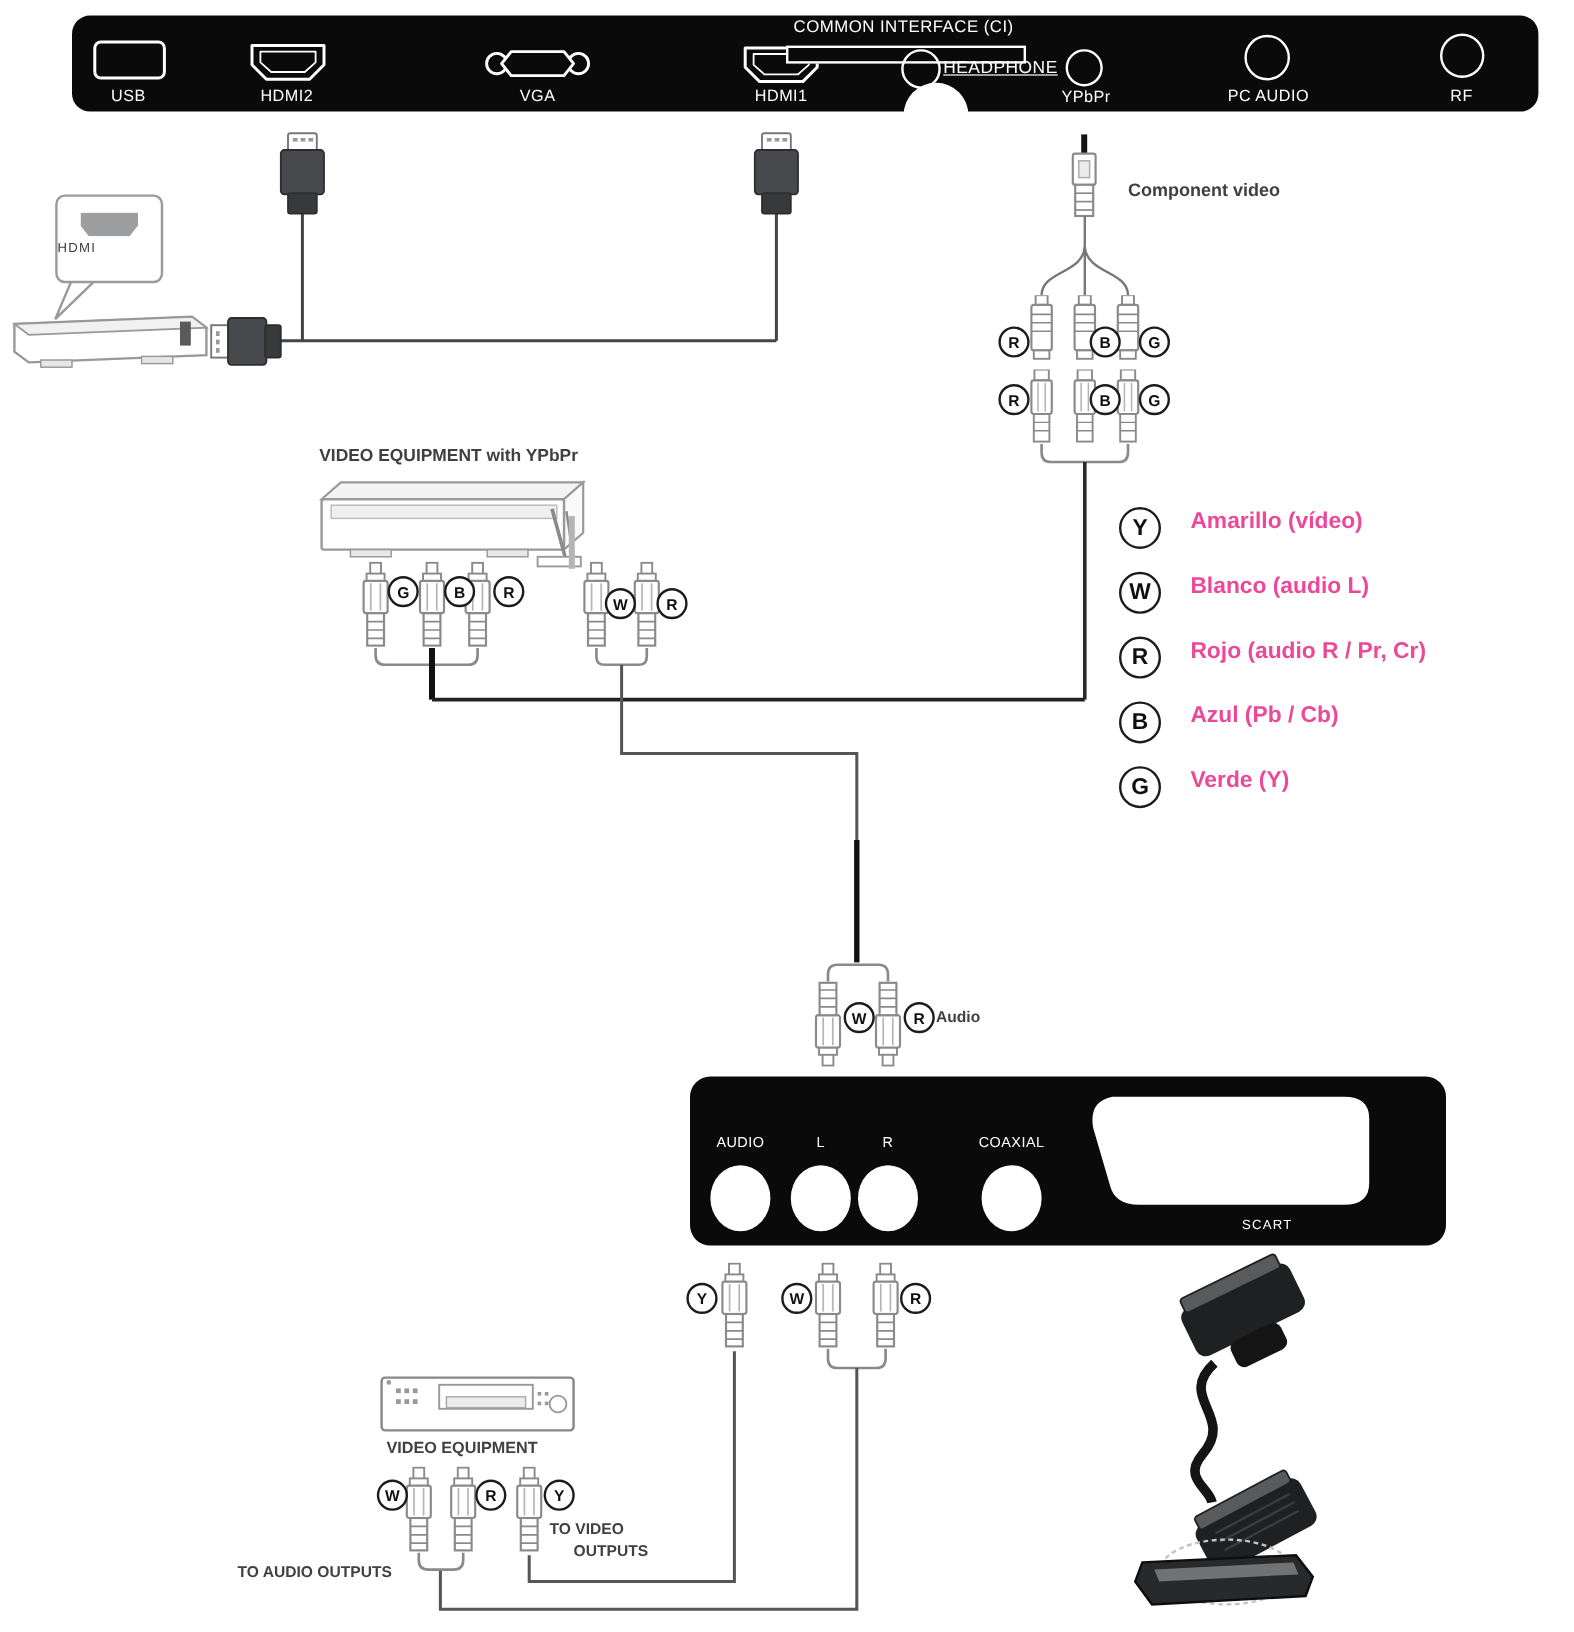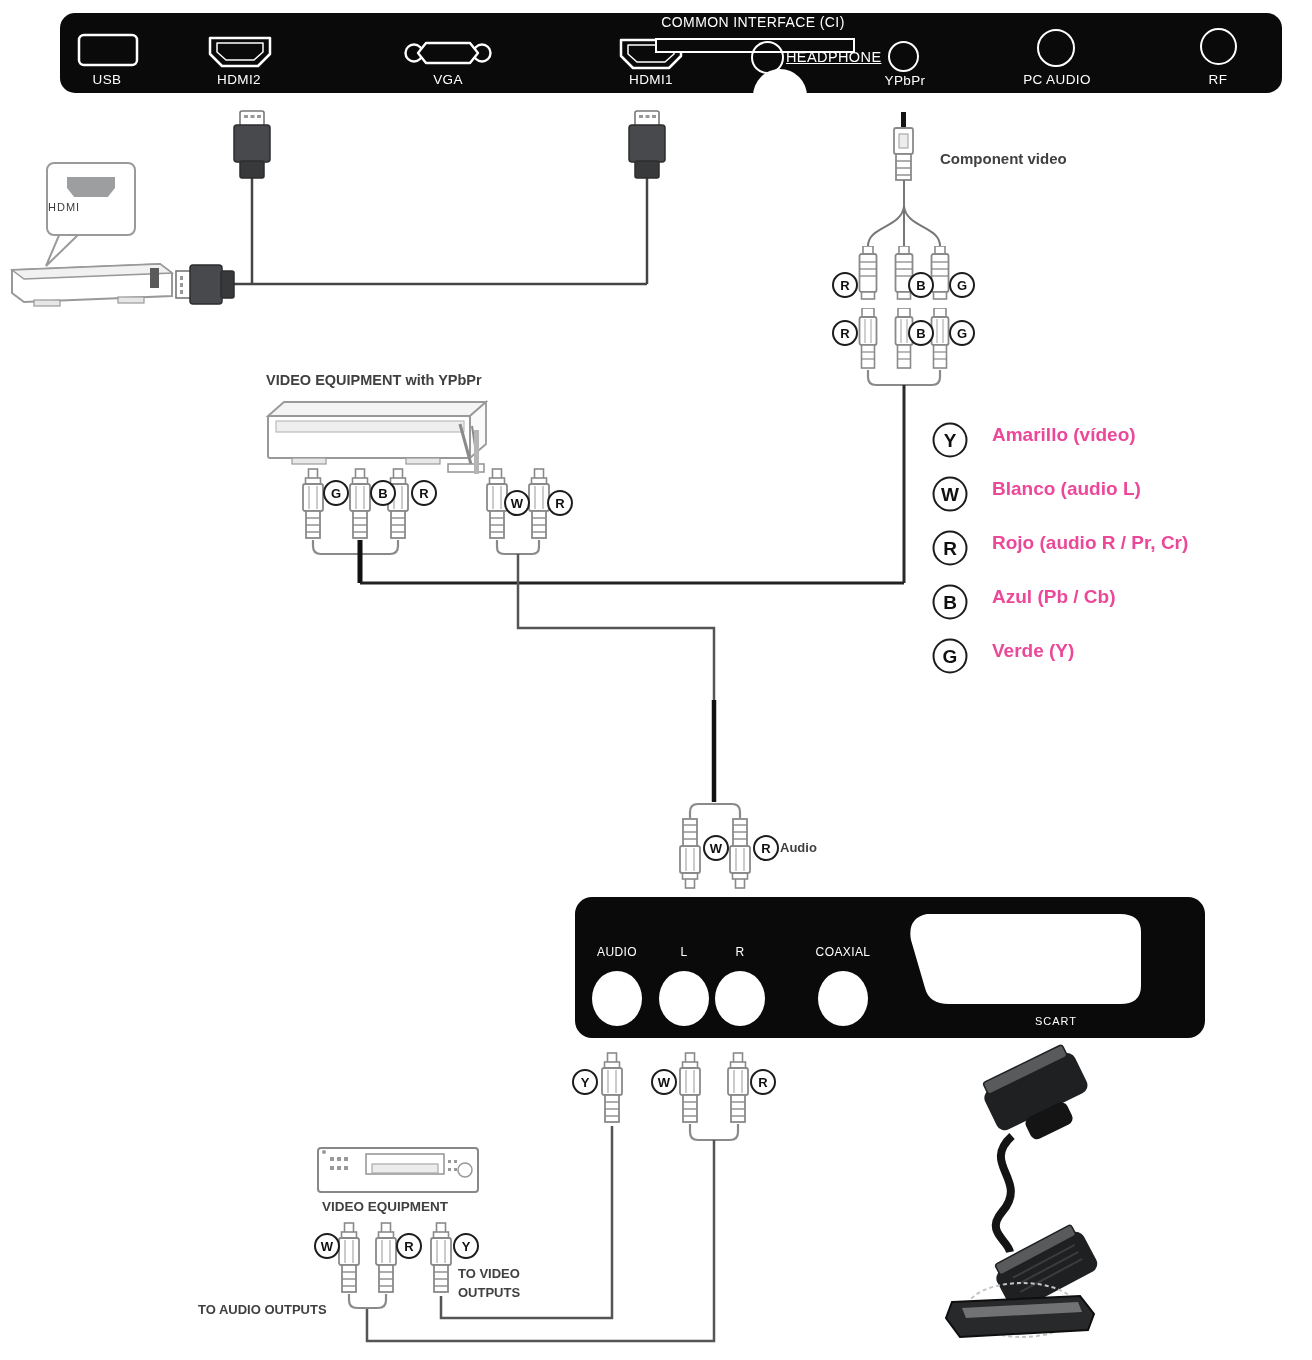--- a/index.html
+++ b/index.html
@@ -302,16 +302,16 @@
 
   <span class="badge" style="left:585px;top:1082px;">Y</span>
   <span class="badge" style="left:664px;top:1082px;">W</span>
   <span class="badge" style="left:763px;top:1082px;">R</span>
 
   <div class="dlabel" style="left:322px;top:1199px;font-size:13.5px;">VIDEO EQUIPMENT</div>
   <span class="badge" style="left:327px;top:1246px;">W</span>
   <span class="badge" style="left:409px;top:1246px;">R</span>
   <span class="badge" style="left:466px;top:1246px;">Y</span>
   <div class="dlabel" style="left:458px;top:1266px;font-size:13px;">TO VIDEO</div>
-  <div class="dlabel" style="left:458px;top:1285px;font-size:13px;text-align:center;">OUTPUTS</div>
+  <div class="dlabel" style="left:478px;top:1285px;font-size:13px;text-align:center;">OUTPUTS</div>
   <div class="dlabel" style="left:198px;top:1302px;font-size:13px;">TO AUDIO OUTPUTS</div>
 
 </div>
 
 </body></html>

